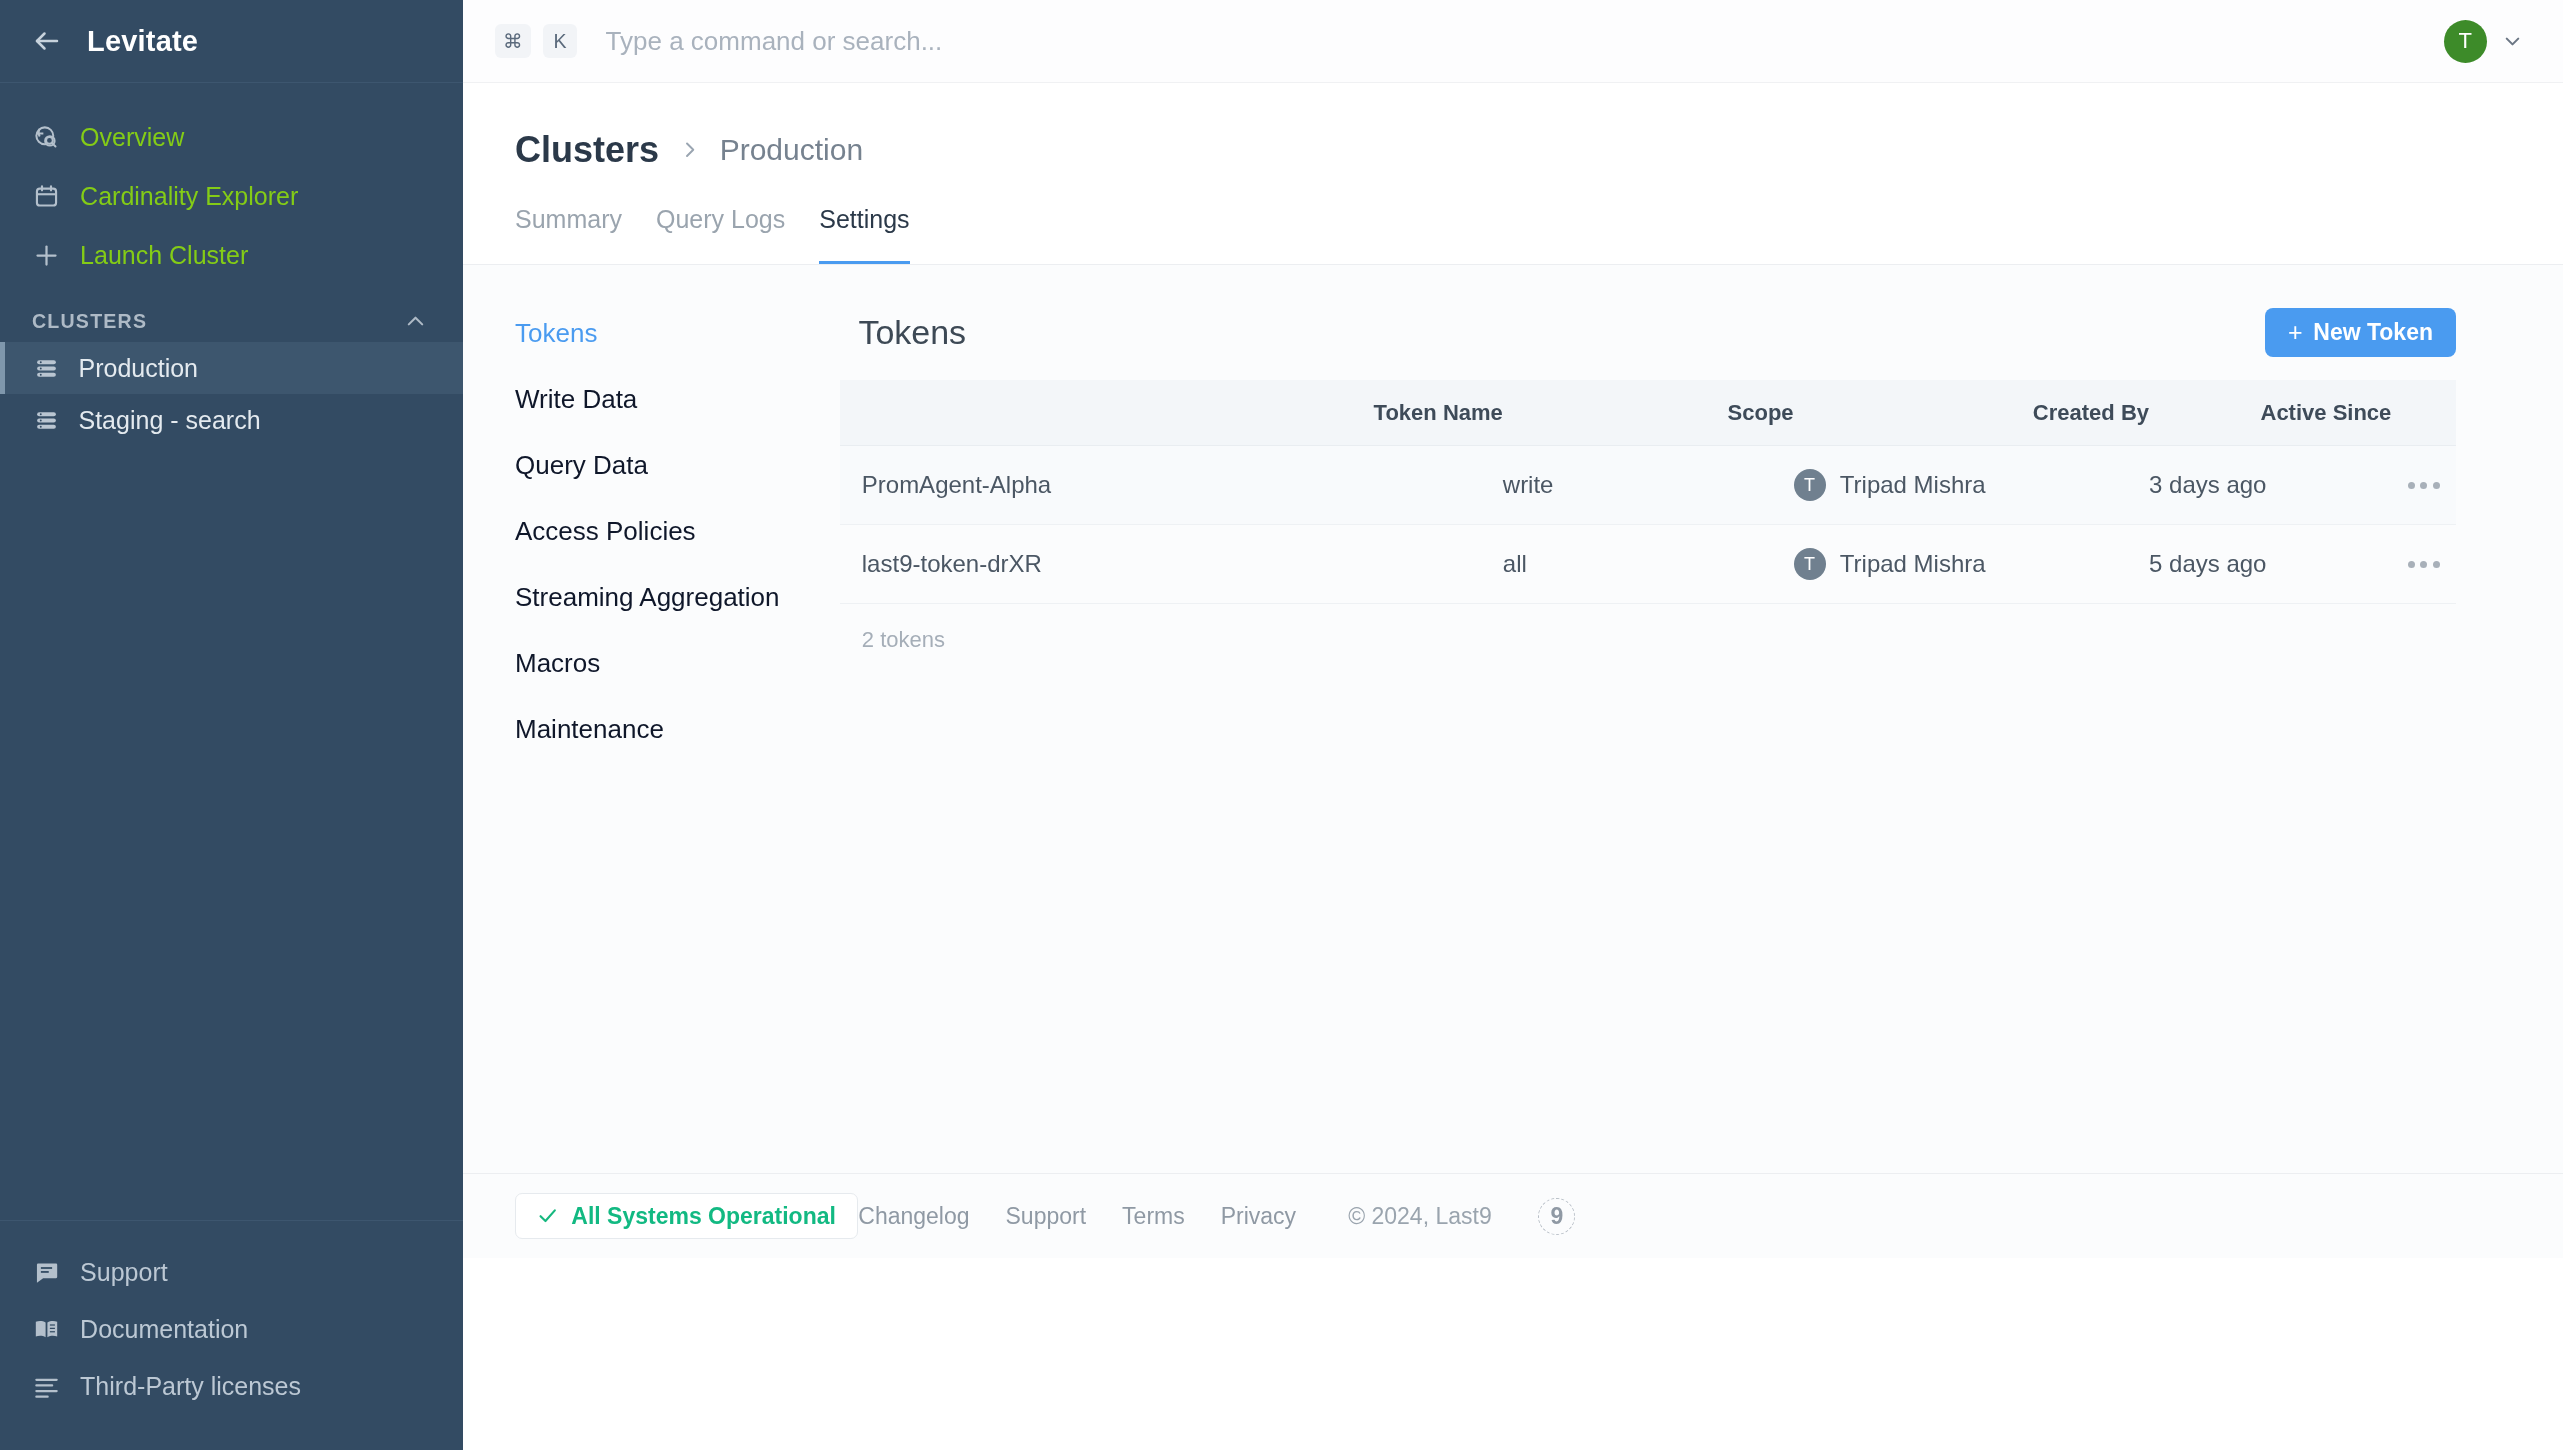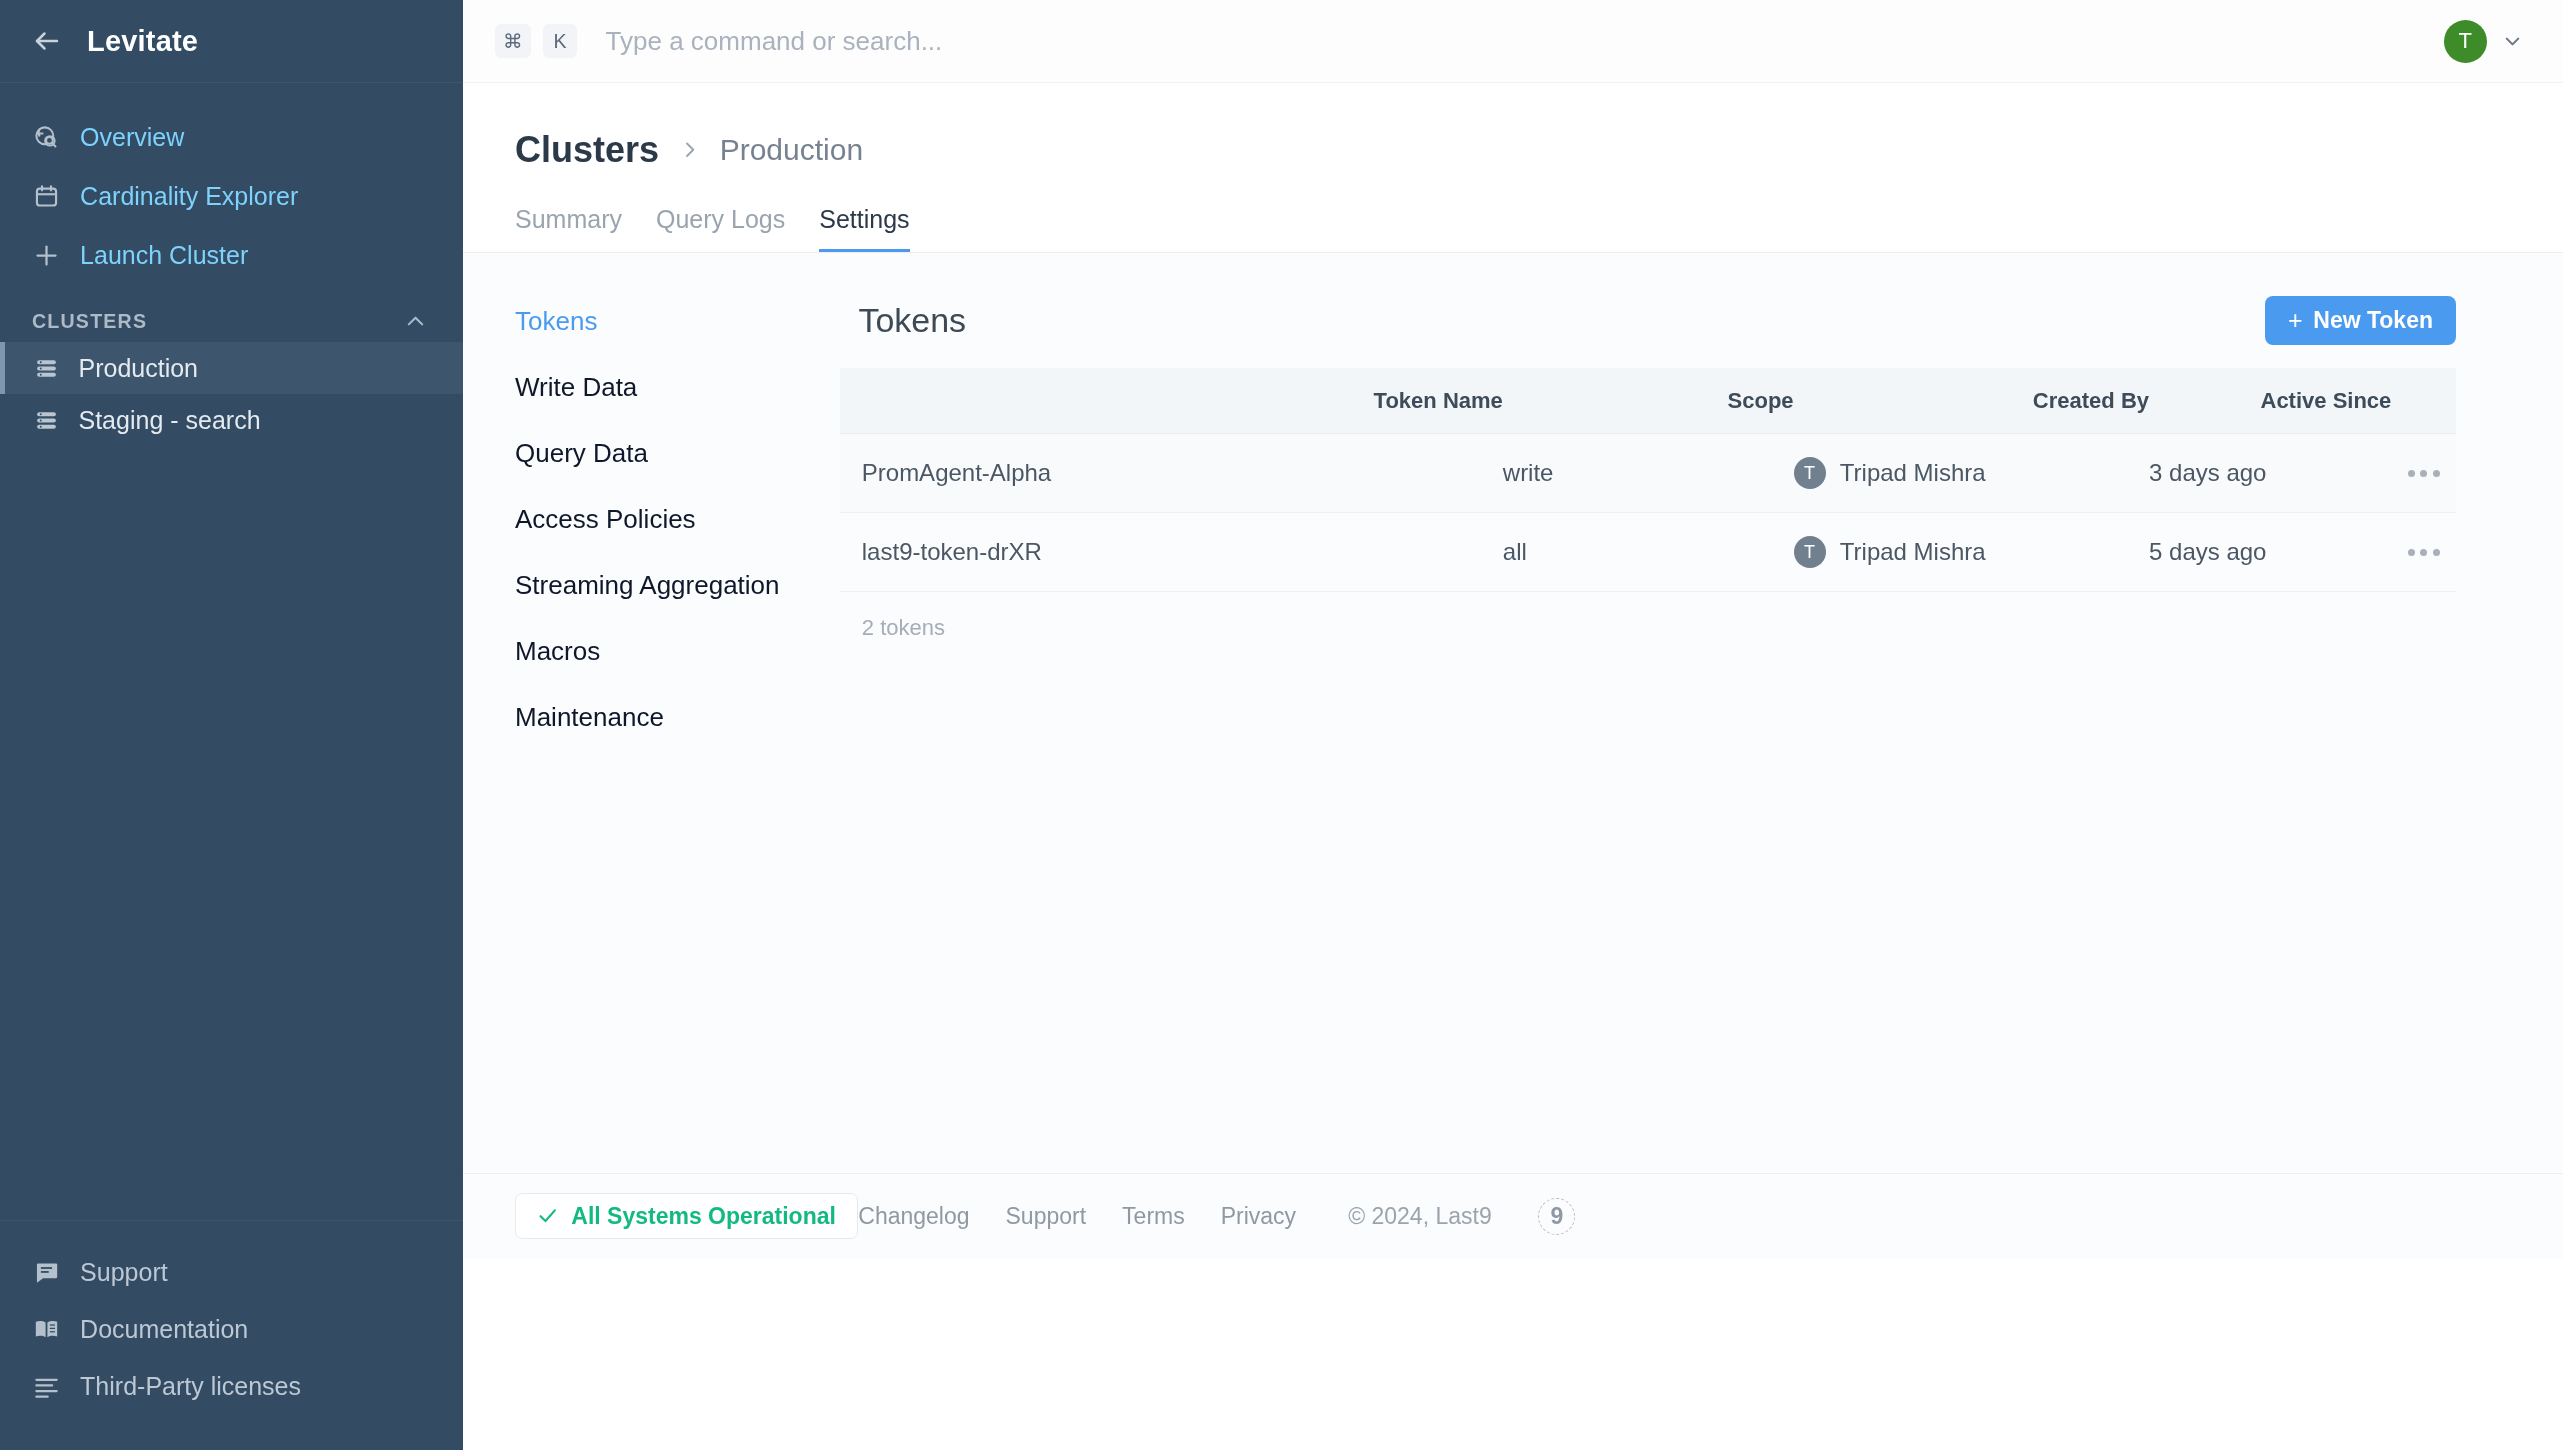--- a/index.html
+++ b/index.html
@@ -25,21 +25,21 @@
     padding-left: 32px; gap: 25px;
     border-bottom: 0.9px solid #3d566f;
   }
   .back-arrow { width: 30px; height: 30px; display: block; color: #c7d2dc; cursor: pointer; }
   .sb-title { font-size: 29px; font-weight: 700; color: #ffffff; letter-spacing: 0.2px; }
 
   .sb-nav { padding-top: 25px; }
   .sb-item {
     display: flex; align-items: center; gap: 19.6px;
     height: 59px; padding-left: 32px;
-    color: #7dd3fc; font-size: 25px; cursor: pointer;
+    color: #84cc16; font-size: 25px; cursor: pointer;
   }
   .sb-item .ico { width: 28.5px; height: 28.5px; display: flex; align-items: center; justify-content: center; color: #b4c0cc; flex: 0 0 28.5px; }
   .sb-item .ico svg { width: 27px; height: 27px; display: block; }
 
   .sb-section {
     display: flex; align-items: center; justify-content: space-between;
     padding: 25px 36px 9px 32px;
     cursor: pointer;
   }
   .sb-section-label { font-size: 19.6px; font-weight: 700; letter-spacing: 1.2px; color: #aebaC6; }
@@ -95,21 +95,21 @@
   .content { flex: 1 1 auto; display: flex; flex-direction: column; min-height: 0; }
 
   .page-head { padding: 46px 0 0 52px; background: #fff; }
   .breadcrumb { display: flex; align-items: center; gap: 19.6px; }
   .bc-root { font-size: 36px; font-weight: 700; color: #2b3949; cursor: pointer; }
   .bc-sep { width: 21.4px; height: 21.4px; color: #9aa5b1; display:block;}
   .bc-leaf { font-size: 30px; color: #76828f; }
 
   .tabs { display: flex; gap: 34px; margin-top: 34px; }
   .tab {
-    font-size: 25px; color: #9aa4ae; padding-bottom: 15px;
+    font-size: 25px; color: #9aa4ae; padding-bottom: 27px;
     border-bottom: 4.4px solid transparent; cursor: pointer;
   }
   .tab.active { color: #2b3949; font-weight: 500; border-bottom-color: #4a9bf0; }
   .tabs-rule { height: 0.9px; background: #eceef1; margin-top: -0.9px; }
 
   .body-area { flex: 1 1 auto; display: flex; background: #fbfcfd; min-height: 0; }
 
   .sub-nav { width: 356px; flex: 0 0 356px; padding: 53px 0 0 52px; }
   .sub-item { font-size: 26px; color: #0f172a; margin-bottom: 35px; cursor: pointer; }
   .sub-item.active { color: #4a9bf0; }

